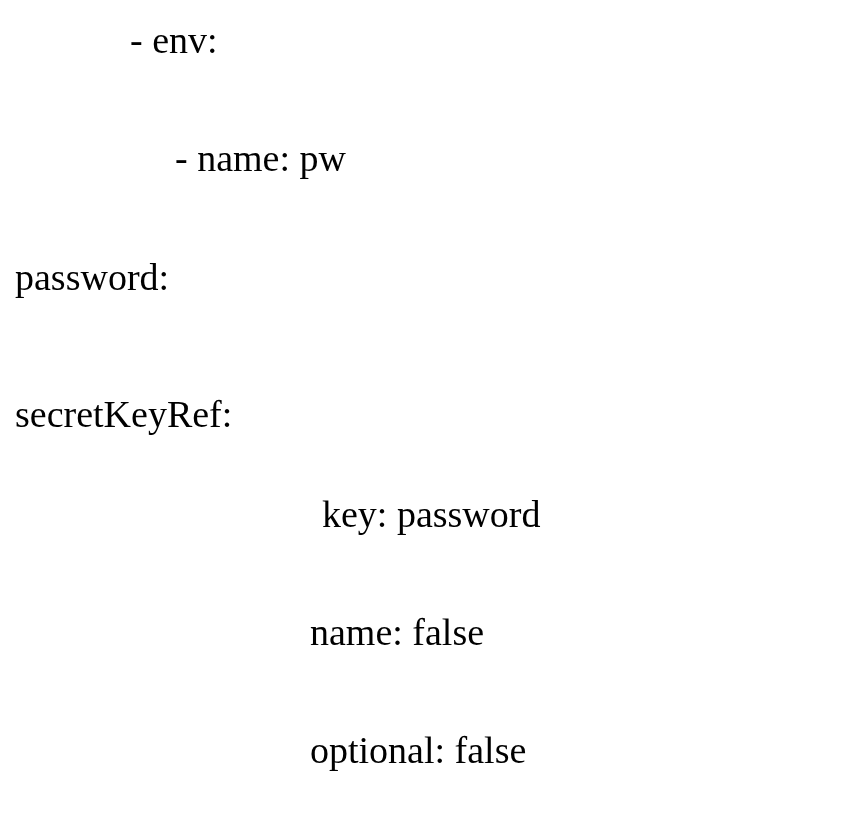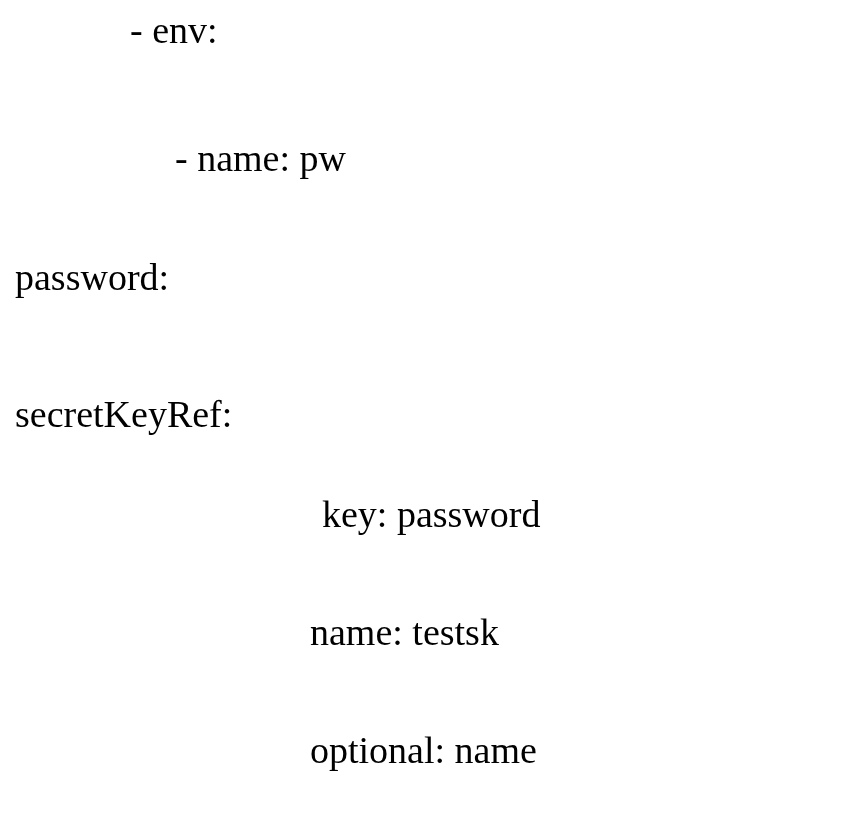--- a/index.html
+++ b/index.html
@@ -10,30 +10,30 @@
       background: #ffffff;
       font-family: "Times New Roman", Times, serif;
       font-size: 38px;
       color: #000000;
       overflow: hidden;
     }
     .line {
       position: absolute;
       white-space: pre;
     }
-    .l1 { top: 8px; left: 130px; }
+    .l1 { top: 18px; left: 130px; }
     .l2 { top: 136px; left: 175px; }
     .l3 { top: 255px; left: 15px; }
     .l4 { top: 392px; left: 15px; }
     .l5 { top: 492px; left: 322px; }
     .l6 { top: 610px; left: 310px; }
     .l7 { top: 728px; left: 310px; }
   </style>
 </head>
 <body>
 
 <div class="line l1">- env:</div>
 <div class="line l2">- name: pw</div>
 <div class="line l3">password:</div>
 <div class="line l4">secretKeyRef:</div>
 <div class="line l5">key: password</div>
-<div class="line l6">name: testsk</div>
-<div class="line l7">optional: name</div>
+<div class="line l6">name: false</div>
+<div class="line l7">optional: false</div>
 
 </body></html>

